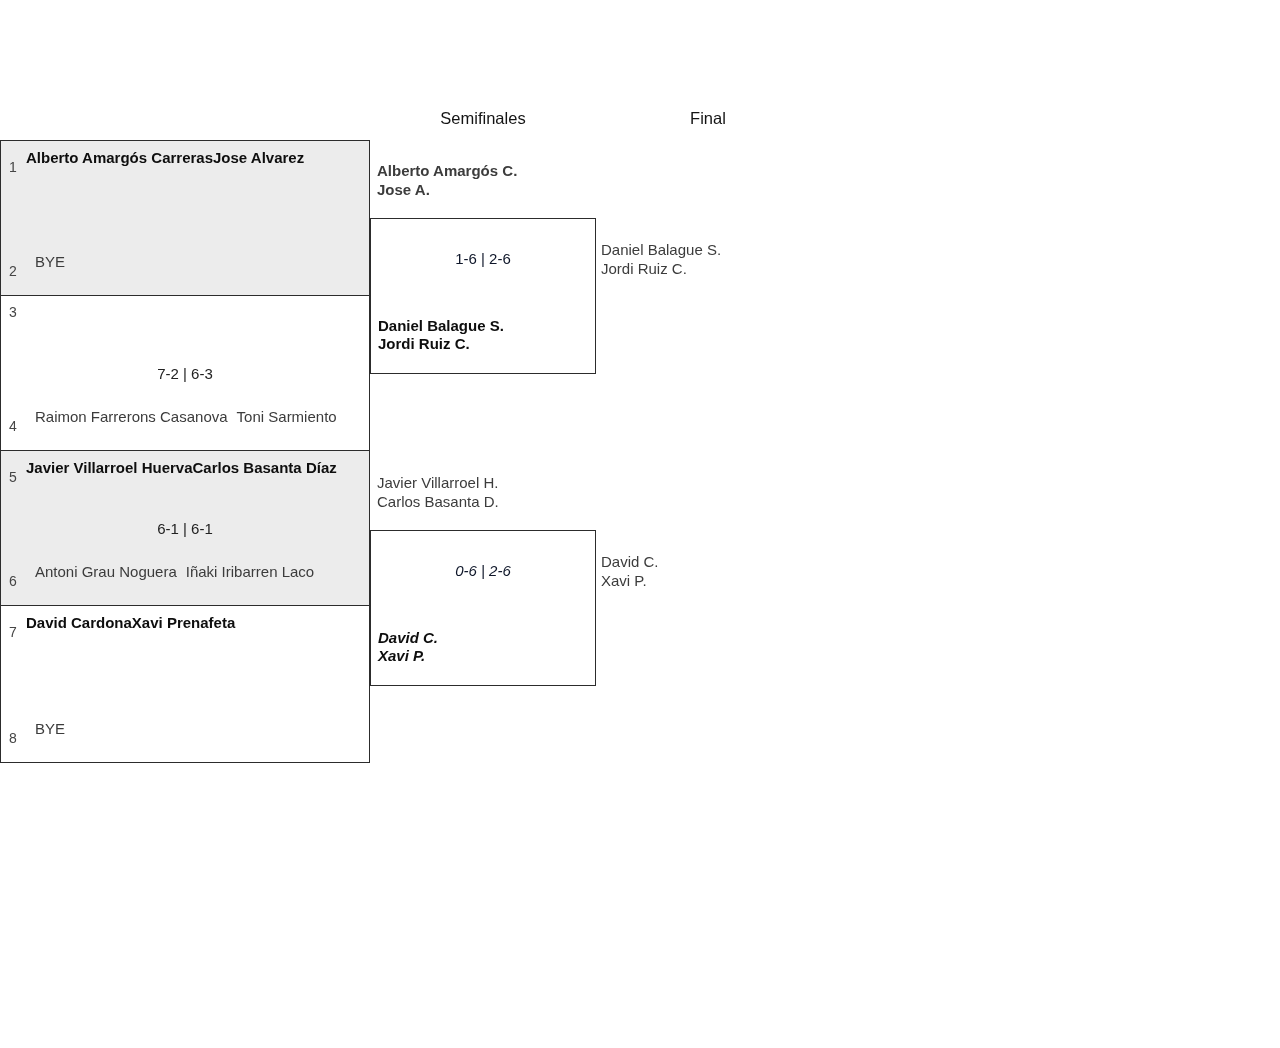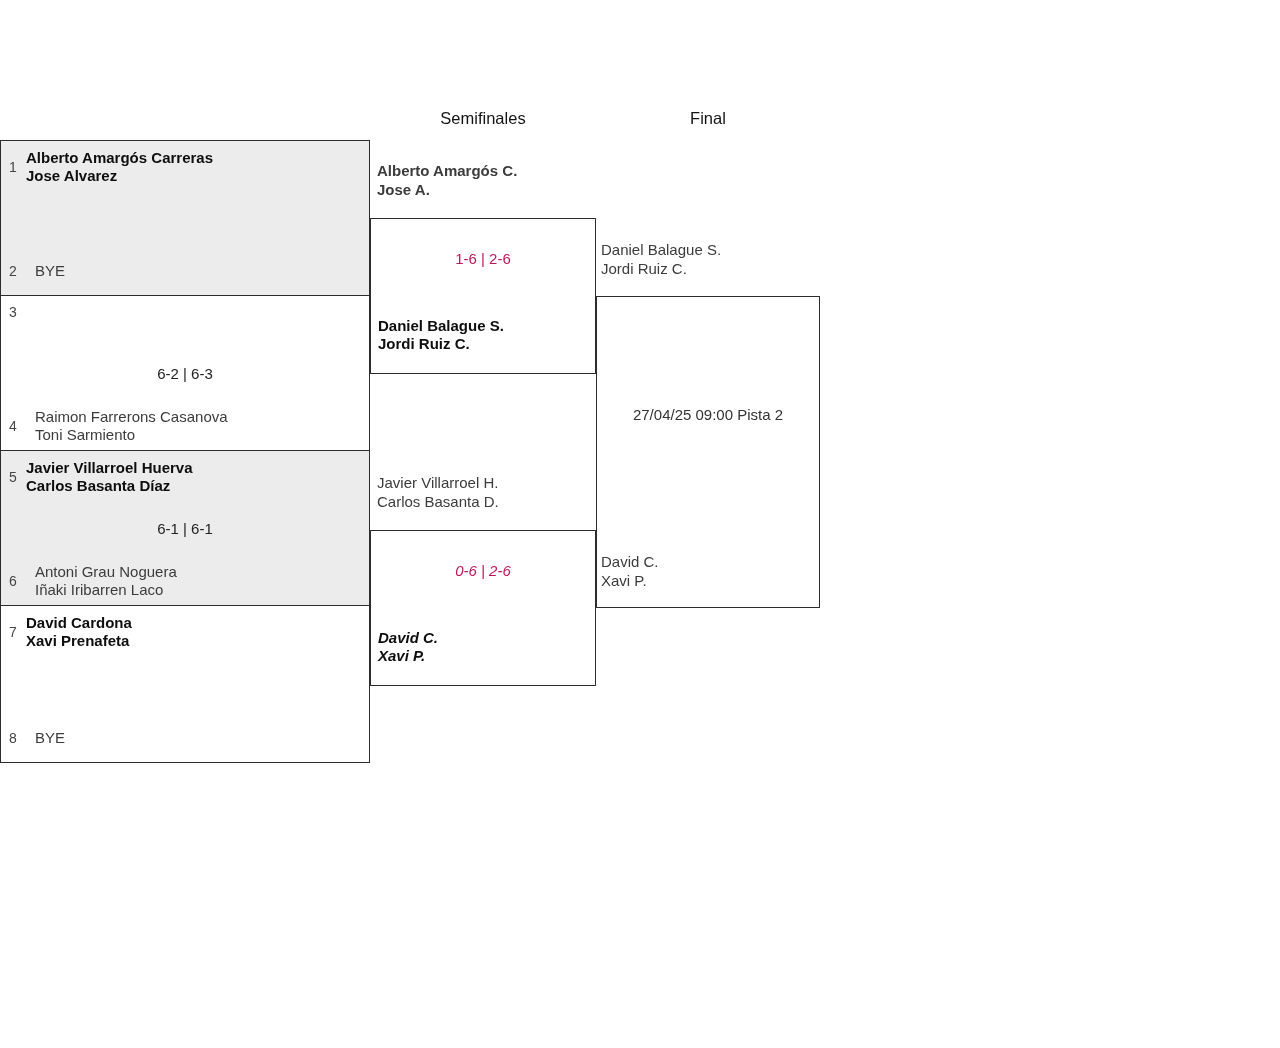--- a/index.html
+++ b/index.html
@@ -56,22 +56,22 @@
   }
   .team-row.top    { top: 8px; }
   .team-row.bottom { bottom: 6px; }
   .seed {
     flex: 0 0 17px;
     font-size: 14px;
     color: #454545;
   }
   .names {
     display: flex;
-    flex-direction: column;
-    justify-content: center;
+    flex-direction: row;
+    justify-content: flex-end;
     min-height: 36px;
   }
   .line {
     font-size: 15px;
     line-height: 18px;
     white-space: nowrap;
   }
   .winner { font-weight: 700; color: #0e0e0e; }
   .loser  { font-weight: 400; color: #3c3c3c; margin-left: 9px; }
   .qf-score {
@@ -94,21 +94,21 @@
   .sf-box-1  { left: 370px; top: 218px; width: 226px; height: 156px; }
   .sf-box-2  { left: 370px; top: 530px; width: 226px; height: 156px; font-style: italic; }
   .final-box { left: 596px; top: 296px; width: 224px; height: 312px; background: transparent; }
   .box-score {
     position: absolute;
     top: 31px;
     left: 0;
     right: 0;
     text-align: center;
     font-size: 15px;
-    color: #be185d;
+    color: #0f172a;
   }
   .box-winner {
     position: absolute;
     top: 98px;
     left: 7px;
     font-size: 15px;
     line-height: 18px;
     font-weight: 700;
     color: #0e0e0e;
     white-space: nowrap;
@@ -160,21 +160,21 @@
       <span class="names">
         <span class="line loser">BYE</span>
       </span>
     </div>
   </div>
 
   <div class="qf-block" style="top:295px;height:156px;">
     <div class="team-row top">
       <span class="seed">3</span>
     </div>
-    <div class="qf-score">6-2 | 6-3</div>
+    <div class="qf-score">7-2 | 6-3</div>
     <div class="team-row bottom">
       <span class="seed">4</span>
       <span class="names">
         <span class="line loser">Raimon Farrerons Casanova</span>
         <span class="line loser">Toni Sarmiento</span>
       </span>
     </div>
   </div>
 
   <div class="qf-block alt" style="top:450px;height:156px;">
@@ -232,21 +232,18 @@
     <div class="box-winner">
       <div>David C.</div>
       <div>Xavi P.</div>
     </div>
   </div>
 
   <div class="entrant-label el-fin-top">
     <div>Daniel Balague S.</div>
     <div>Jordi Ruiz C.</div>
   </div>
-  <div class="match-box final-box">
-    <div class="box-schedule">27/04/25 09:00 Pista 2</div>
-  </div>
   <div class="entrant-label el-fin-bottom">
     <div>David C.</div>
     <div>Xavi P.</div>
   </div>
 
 </div>
 
 </body></html>

